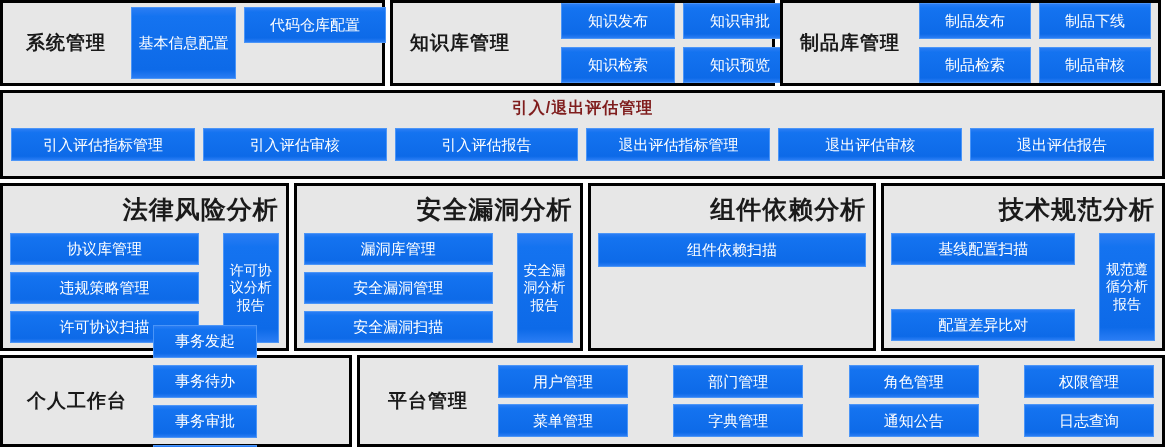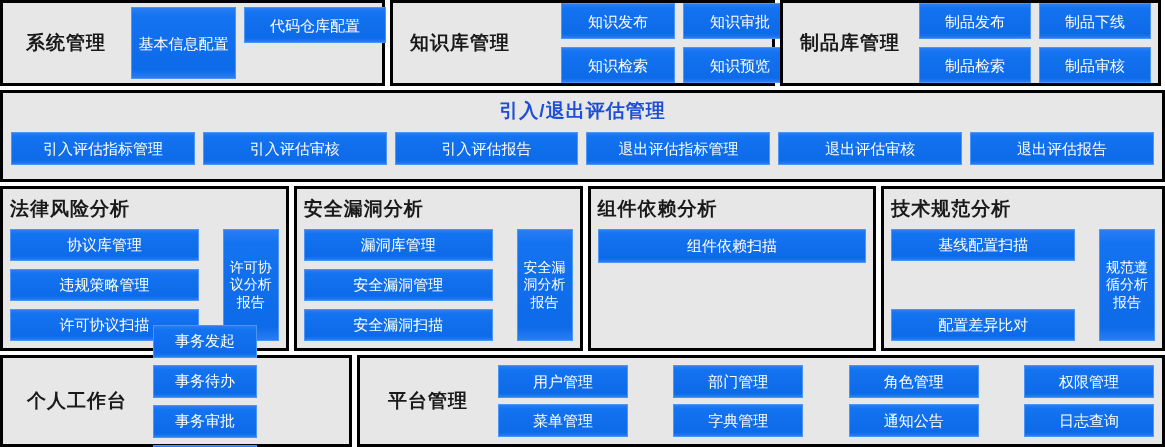--- a/index.html
+++ b/index.html
@@ -78,43 +78,43 @@
 
   
   .mid-wrap{
     display:flex;flex-direction:column;
     height:100%;width:100%;
     box-sizing:border-box;
     padding:2px 6px 6px;
   }
   .mid-title{
     text-align:center;
-    font-size:19px;font-weight:700;color:#1d4ed8;
+    font-size:16px;font-weight:700;color:#7f1d1d;
     letter-spacing:1px;
     padding-top:3px;
   }
   .mid-btns{
     display:flex;justify-content:space-between;
     align-items:center;
     flex:1 1 auto;
     gap:8px;
     padding:0 2px;
   }
   .mid-btn{flex:1 1 0;height:33px;}
 
   
   .an-panel{
     display:flex;flex-direction:column;
     box-sizing:border-box;
     padding:3px 7px 7px;
     height:100%;
   }
   .an-title{
-    text-align:left;
-    font-size:19px;font-weight:700;color:#1a1a1a;
+    text-align:right;
+    font-size:25px;font-weight:700;color:#1a1a1a;
     letter-spacing:1px;
     padding:4px 0 7px;
   }
   .an-body{display:flex;gap:24px;flex:1 1 auto;}
   .an-stack{
     display:flex;flex-direction:column;
     gap:7px;flex:1 1 auto;
     justify-content:space-between;
   }
   .an-stack .btn{height:32px;}

